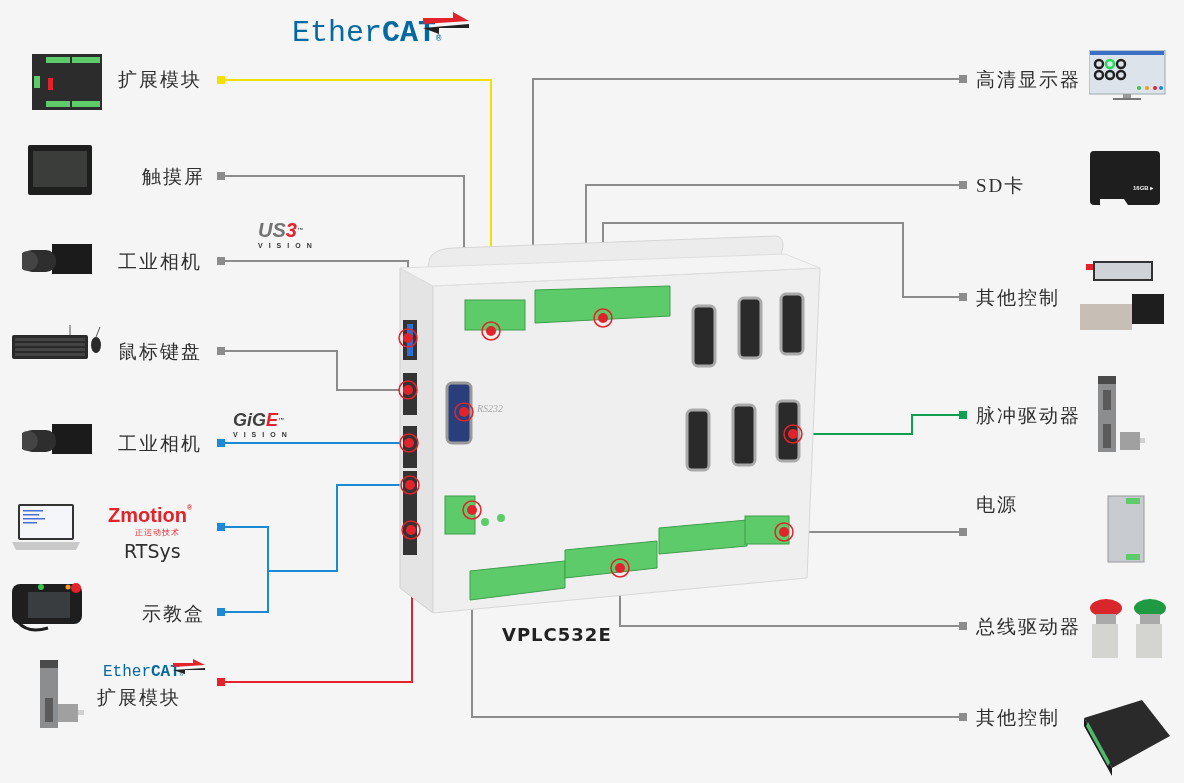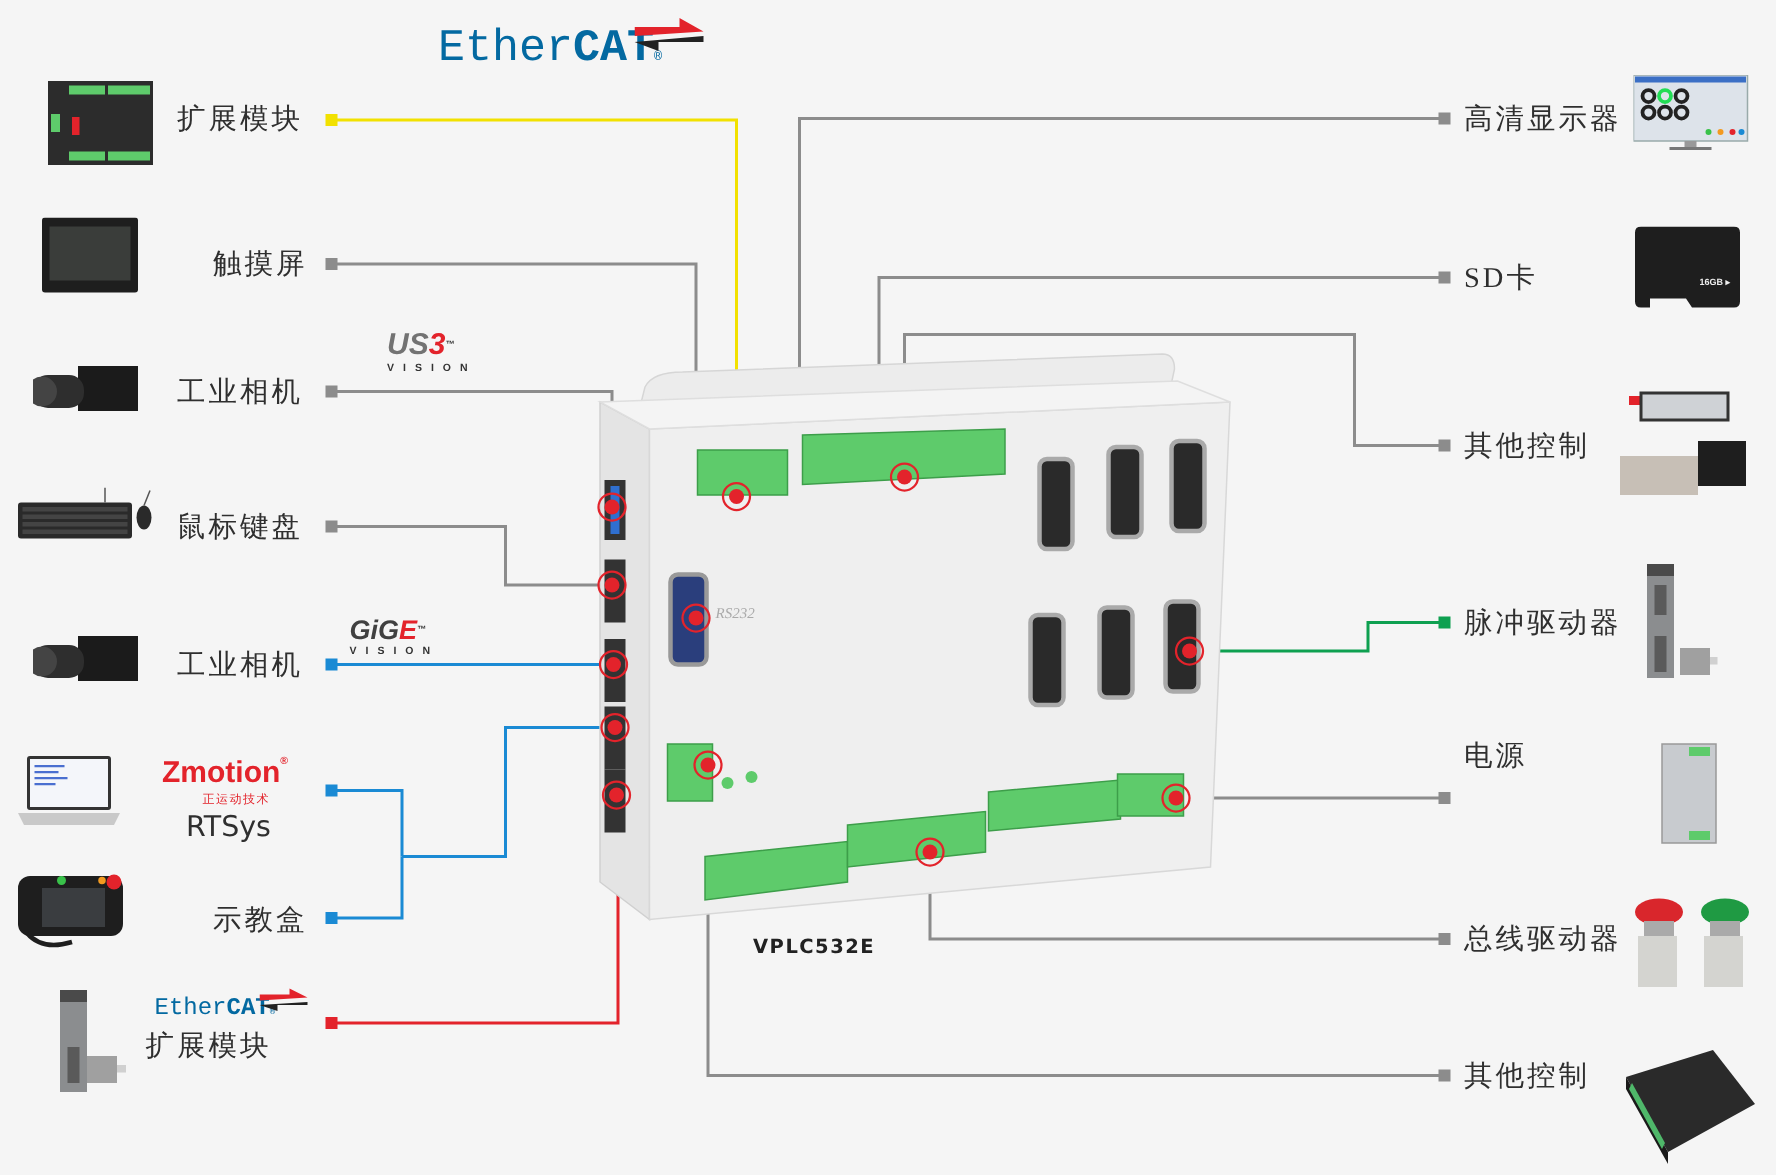--- a/index.html
+++ b/index.html
@@ -7,21 +7,21 @@
   .abs{position:absolute;}
   .label{position:absolute;font-size:19px;color:#2f2f2f;letter-spacing:2px;white-space:nowrap;line-height:22px;text-align:center;}
   .label.right{left:976px;font-family:Liberation Serif, serif;}
   svg.wires{position:absolute;left:0;top:0;}
   .ethercat{position:absolute;font-family:Liberation Mono, monospace;color:#0369a1;white-space:nowrap;}
   .ethercat b{font-weight:900;}
   .logo-usb{position:absolute;font-family:"Liberation Sans",sans-serif;font-style:italic;font-weight:900;font-size:20px;line-height:20px;}
   .vision{position:absolute;font-family:"Liberation Sans",sans-serif;font-size:7px;letter-spacing:6px;color:#333;font-weight:bold;}
   .zm{position:absolute;font-family:"Liberation Sans",sans-serif;font-weight:bold;color:#e3232b;font-size:20px;}
   .zmsub{position:absolute;font-size:8px;color:#e3232b;letter-spacing:1px;}
-  .model{position:absolute;font-family:"DejaVu Sans",sans-serif;font-weight:bold;font-size:13px;color:#222;letter-spacing:1px;}
+  .model{position:absolute;font-family:"DejaVu Sans",sans-serif;font-weight:bold;font-size:18px;color:#222;letter-spacing:1px;}
   .device{position:absolute;}
 </style>
 </head>
 <body>
 
 <svg class="wires" width="1184" height="783">
 
   <polyline points="222,80 491,80 491,331" fill="none" stroke="#f2e100" stroke-width="2"></polyline>
 
   <polyline points="222,176 464,176 464,412" fill="none" stroke="#8c8c8c" stroke-width="2"></polyline>

